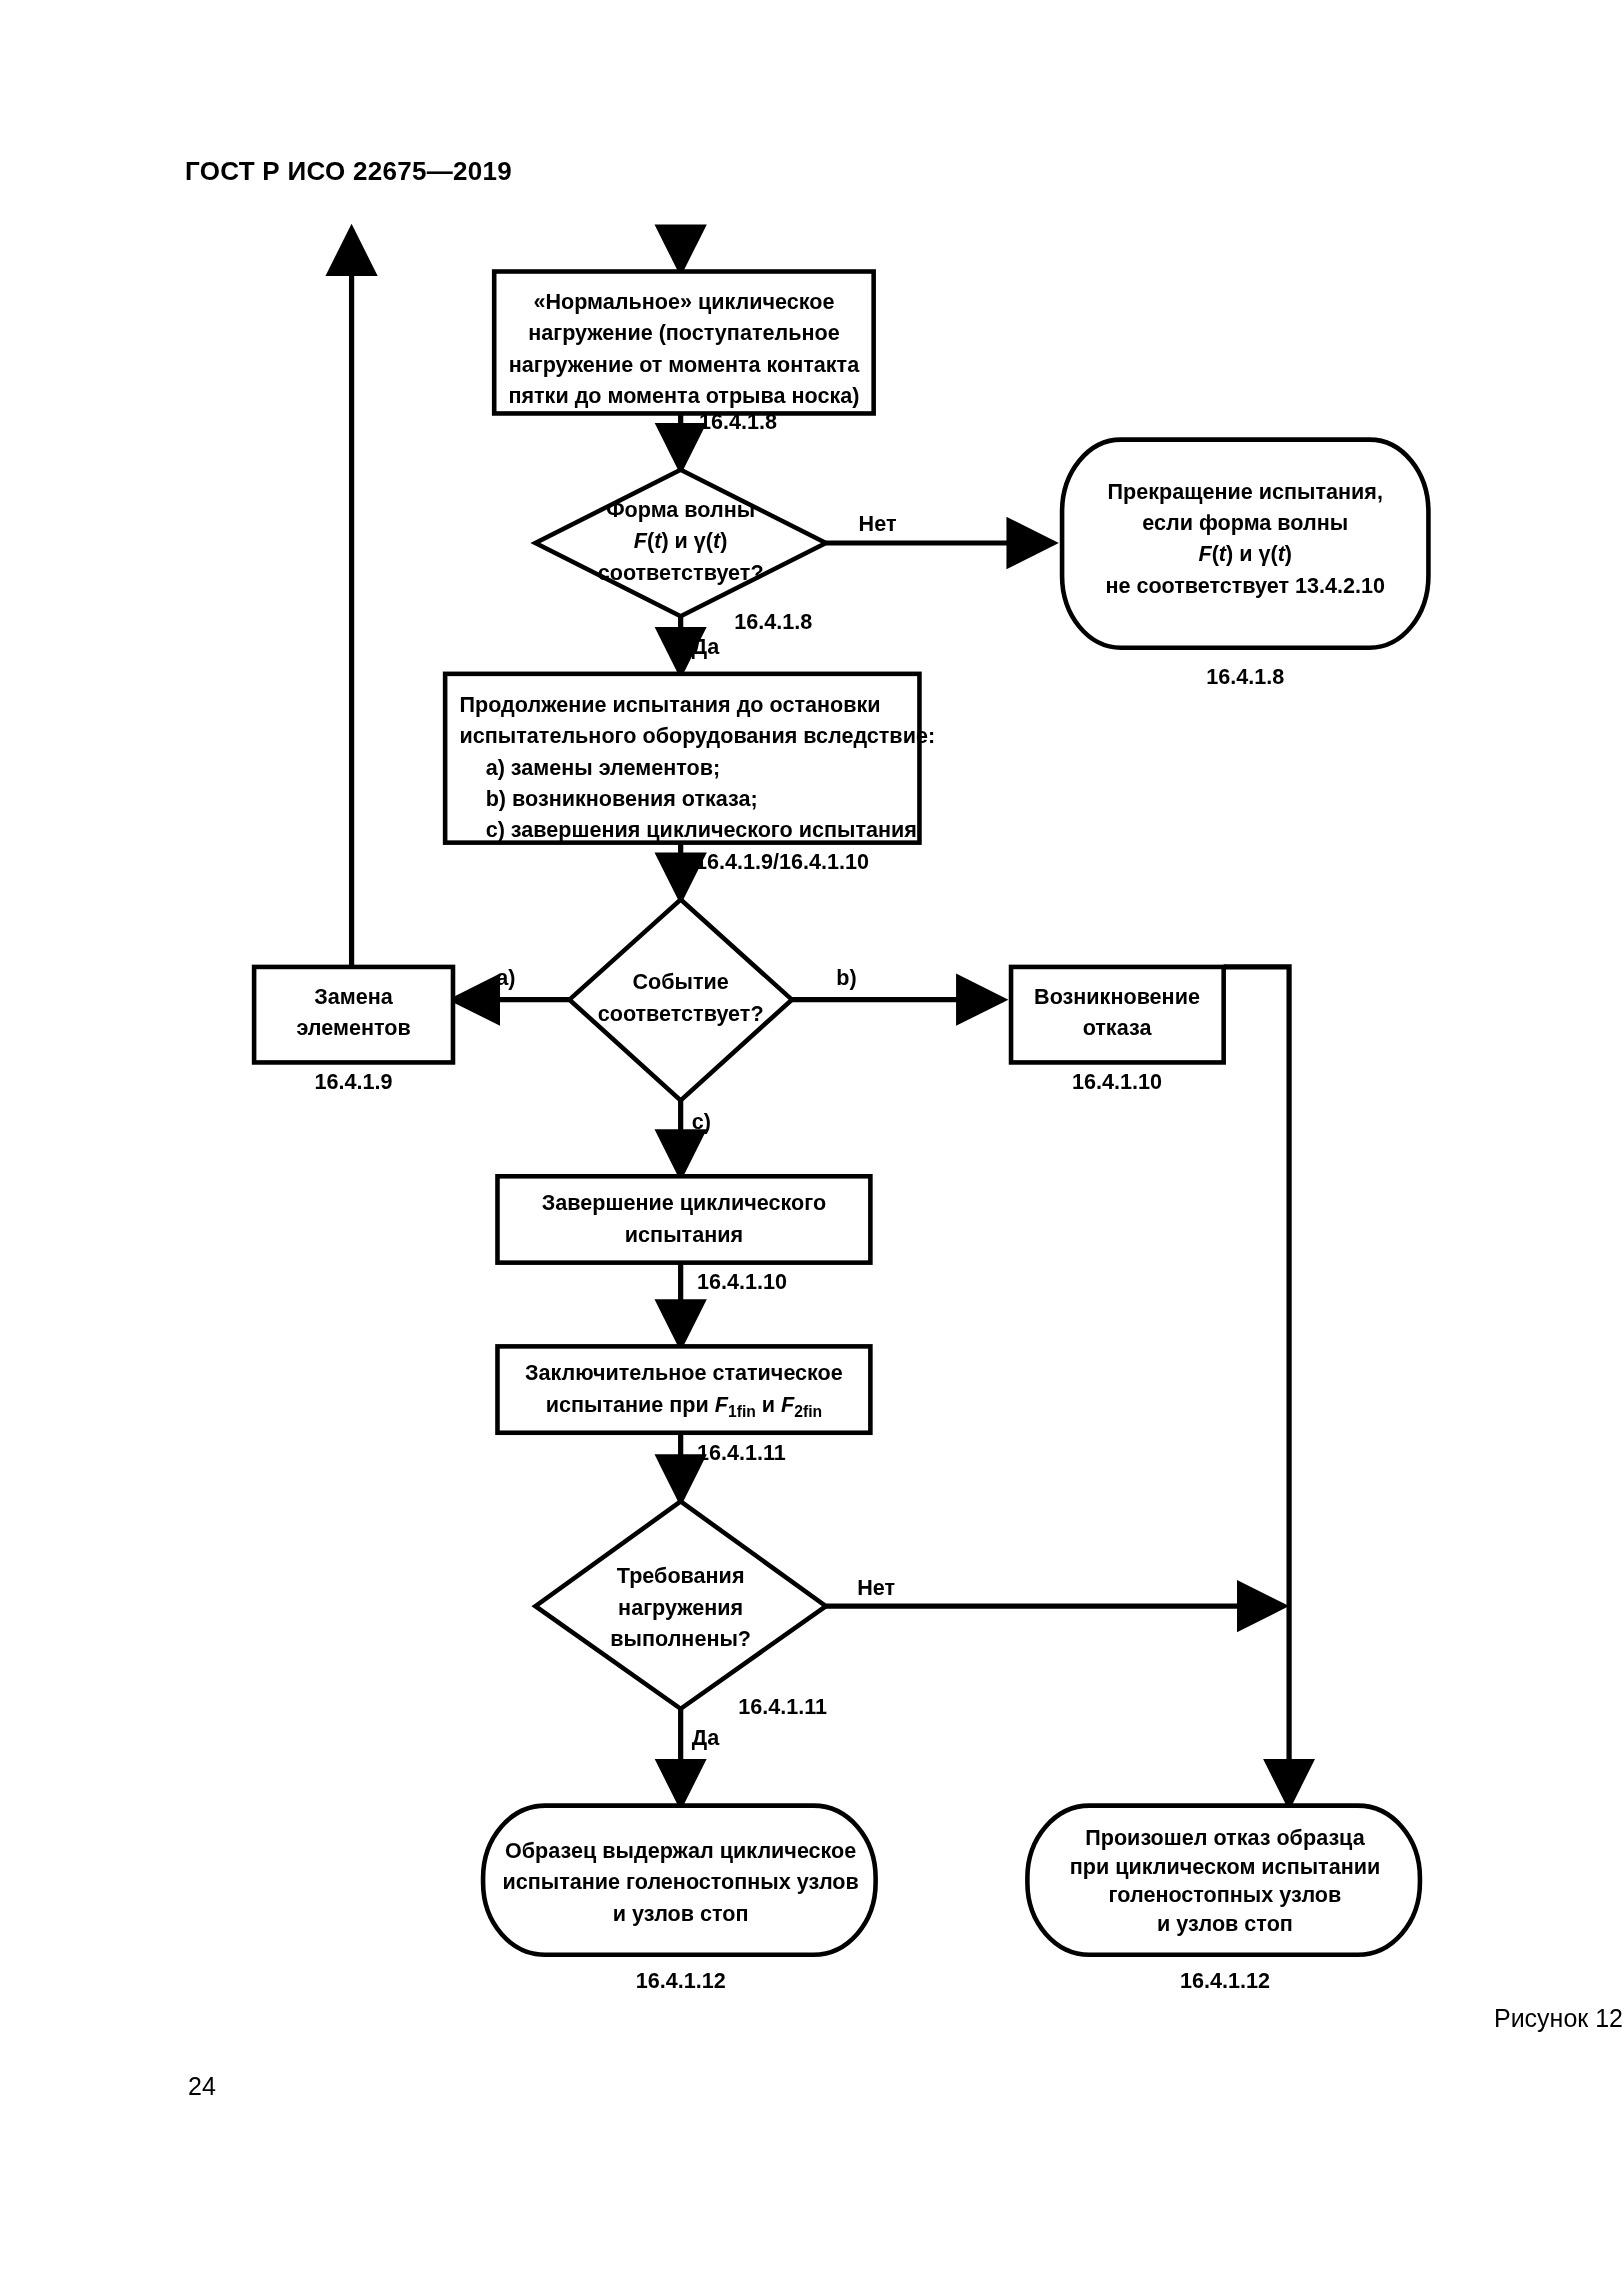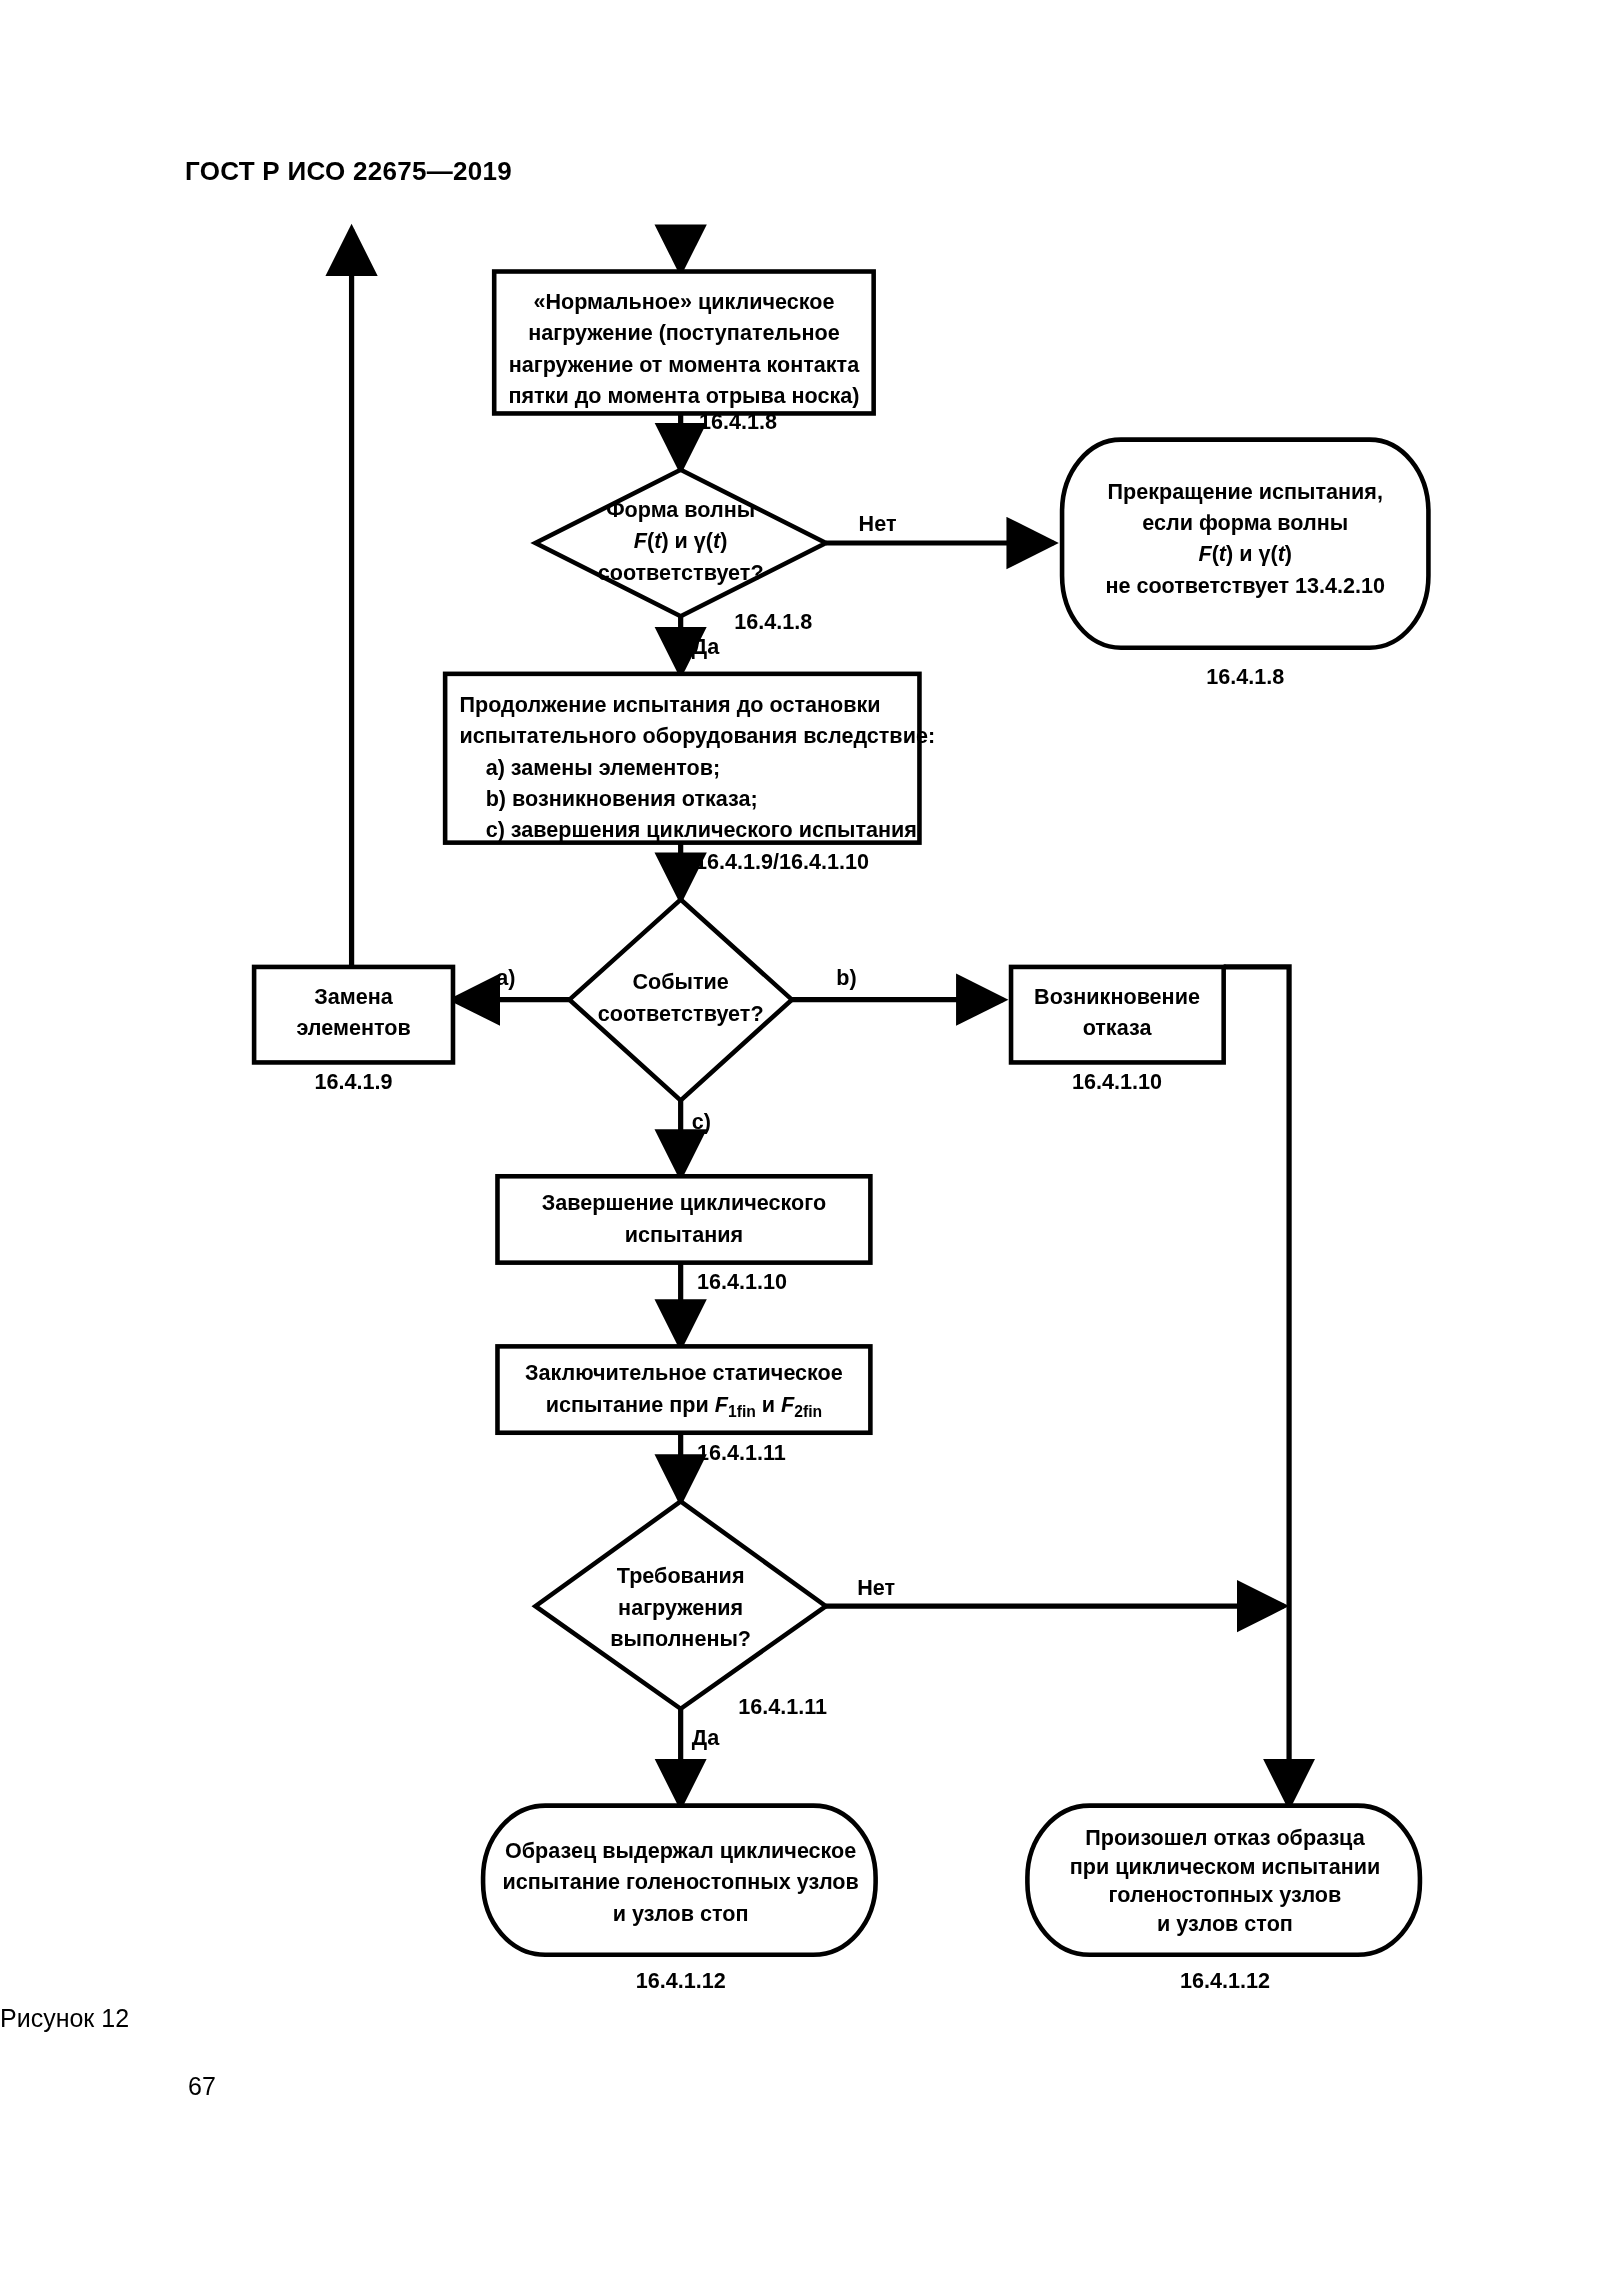--- a/index.html
+++ b/index.html
@@ -1,20 +1,20 @@
 <!DOCTYPE html>
 <html style="font-size:10.5px"><head>
 <meta charset="utf-8">
 <style>
   html,body{margin:0;padding:0;background:#ffffff;}
   body{width:1623px;height:2295px;position:relative;overflow:hidden;
        font-family:"Liberation Sans","DejaVu Sans",sans-serif;color:#000;}
   .page{position:absolute;left:0;top:0;width:1357px;height:2295px;}
   .hdr{position:absolute;left:185px;top:156px;font-size:26px;font-weight:bold;letter-spacing:0.3px;}
-  .caption{position:absolute;left:0;top:2004px;width:1623px;text-align:left;font-size:25px;}
+  .caption{position:absolute;left:0;top:2004px;width:1623px;text-align:right;font-size:25px;}
   .pageno{position:absolute;left:188px;top:2072px;font-size:25px;}
   svg{position:absolute;left:0;top:0;}
   .fl{fill:none;stroke:#000;}
   .shape{fill:#ffffff;stroke:#000;stroke-width:7;}
   .lbl{font-family:"Liberation Sans","DejaVu Sans",sans-serif;font-size:33px;font-weight:bold;fill:#000;}
   .lbl.c{text-anchor:middle;}
   .lbl.l{text-anchor:start;}
   .ref{font-family:"Liberation Sans","DejaVu Sans",sans-serif;font-size:33px;font-weight:bold;fill:#000;}
   .ref.c{text-anchor:middle;}
   .it{font-style:italic;}
@@ -145,16 +145,16 @@
     <rect class="shape" x="1570" y="2760" width="600" height="228" rx="95" ry="110"></rect>
     <text class="lbl c" x="1872" y="2820">Произошел отказ образца</text>
     <text class="lbl c" x="1872" y="2864">при циклическом испытании</text>
     <text class="lbl c" x="1872" y="2908">голеностопных узлов</text>
     <text class="lbl c" x="1872" y="2952">и узлов стоп</text>
     <text class="ref c" x="1872" y="3038">16.4.1.12</text>
 
   </svg>
 
   <div class="caption">Рисунок 12</div>
-  <div class="pageno">67</div>
+  <div class="pageno">24</div>
 
 </div>
 
 
 </body></html>

